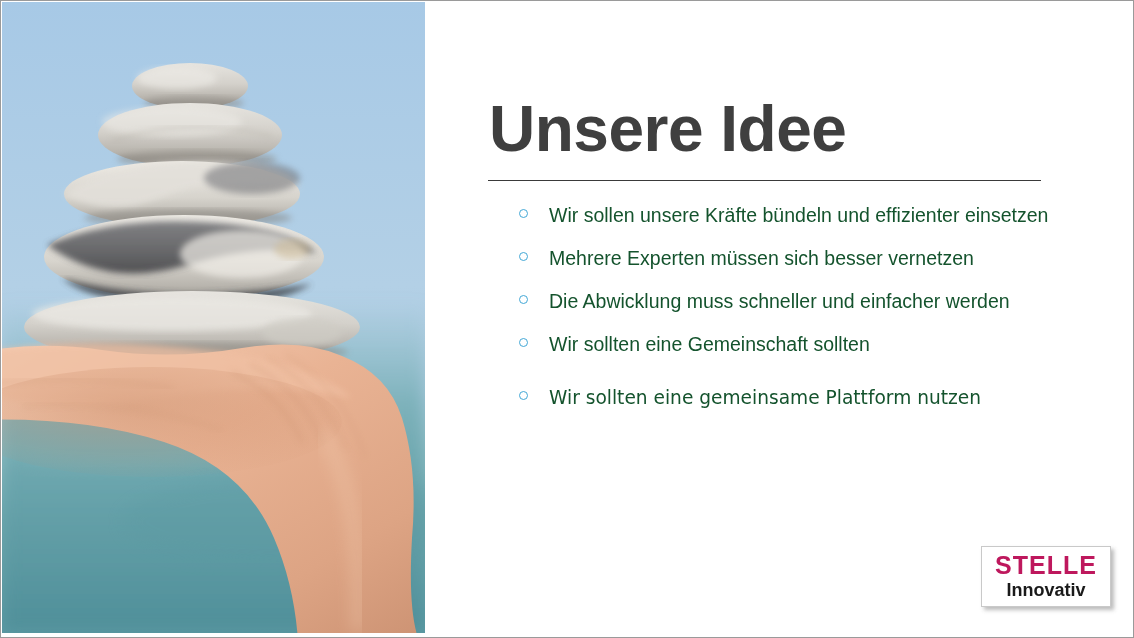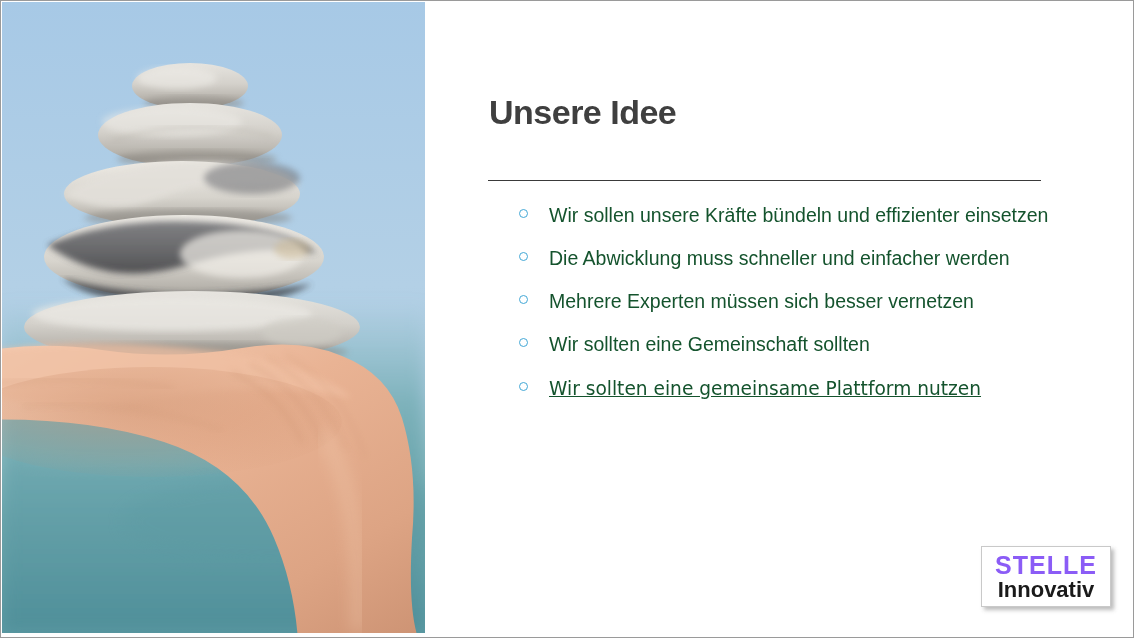--- a/index.html
+++ b/index.html
@@ -43,21 +43,21 @@
     left: 424px;
     top: 0;
     width: 710px;
     height: 638px;
   }
 
   .title {
     position: absolute;
     left: 64px;
     top: 93px;
-    font-size: 34px;
+    font-size: 64px;
     font-weight: bold;
     color: #3f3f3f;
     letter-spacing: -0.5px;
     line-height: 1.1;
     white-space: nowrap;
   }
 
   .title-rule {
     position: absolute;
     left: 63px;
@@ -94,46 +94,46 @@
     left: 0;
     top: 9px;
     width: 9px;
     height: 9px;
     border: 1.6px solid #43a8d6;
     border-radius: 50%;
     box-sizing: border-box;
   }
   .bullet .btext { display: block; }
 
-  .bullet.gap-before { margin-top: 13px; text-decoration: underline; }
+  .bullet.gap-before { margin-top: 22px; }
 
   
   .logo {
     position: absolute;
     left: 980px;
     top: 545px;
     width: 130px;
     height: 61px;
     background: #ffffff;
     border: 1px solid #c9c9c9;
     box-shadow: 3px 3px 4px rgba(80,80,80,0.38);
     box-sizing: border-box;
     text-align: center;
   }
   .logo-main {
     margin-top: 4px;
     font-size: 25px;
     font-weight: bold;
-    color: #8b5cf6;
+    color: #be185d;
     letter-spacing: 1px;
     line-height: 28px;
     text-align: center;
   }
   .logo-sub {
-    font-size: 22px;
+    font-size: 18px;
     font-weight: bold;
     color: #1a1a1a;
     line-height: 22px;
     text-align: center;
   }
 </style>
 </head>
 <body>
 
 <div class="slide">
@@ -275,26 +275,26 @@
 
     <div class="bullets">
 
       <div class="bullet grotesque">
         <span class="marker"></span>
         <span class="btext">Wir sollen unsere Kräfte bündeln und effizienter einsetzen</span>
       </div>
 
       <div class="bullet grotesque">
         <span class="marker"></span>
+        <span class="btext">Mehrere Experten müssen sich besser vernetzen</span>
+      </div>
+
+      <div class="bullet grotesque">
+        <span class="marker"></span>
         <span class="btext">Die Abwicklung muss schneller und einfacher werden</span>
-      </div>
-
-      <div class="bullet grotesque">
-        <span class="marker"></span>
-        <span class="btext">Mehrere Experten müssen sich besser vernetzen</span>
       </div>
 
       <div class="bullet grotesque">
         <span class="marker"></span>
         <span class="btext">Wir sollten eine Gemeinschaft sollten</span>
       </div>
 
       <div class="bullet humanist gap-before">
         <span class="marker"></span>
         <span class="btext">Wir sollten eine gemeinsame Plattform nutzen</span>

